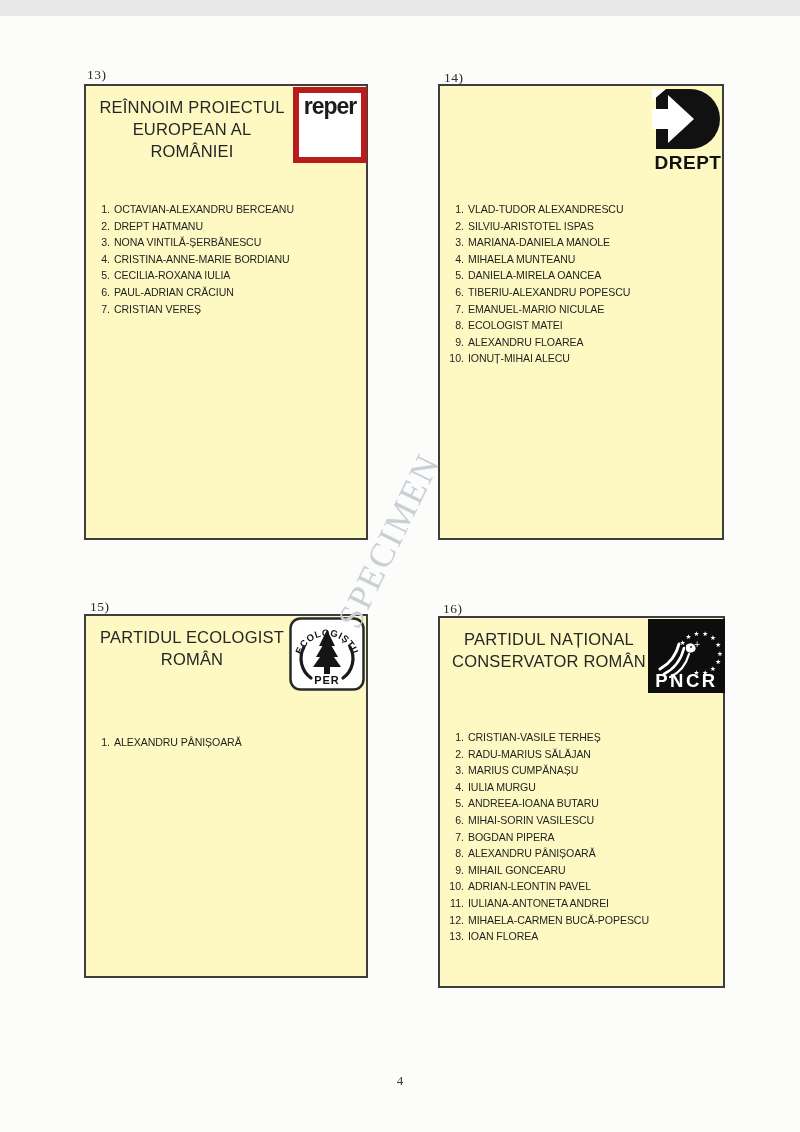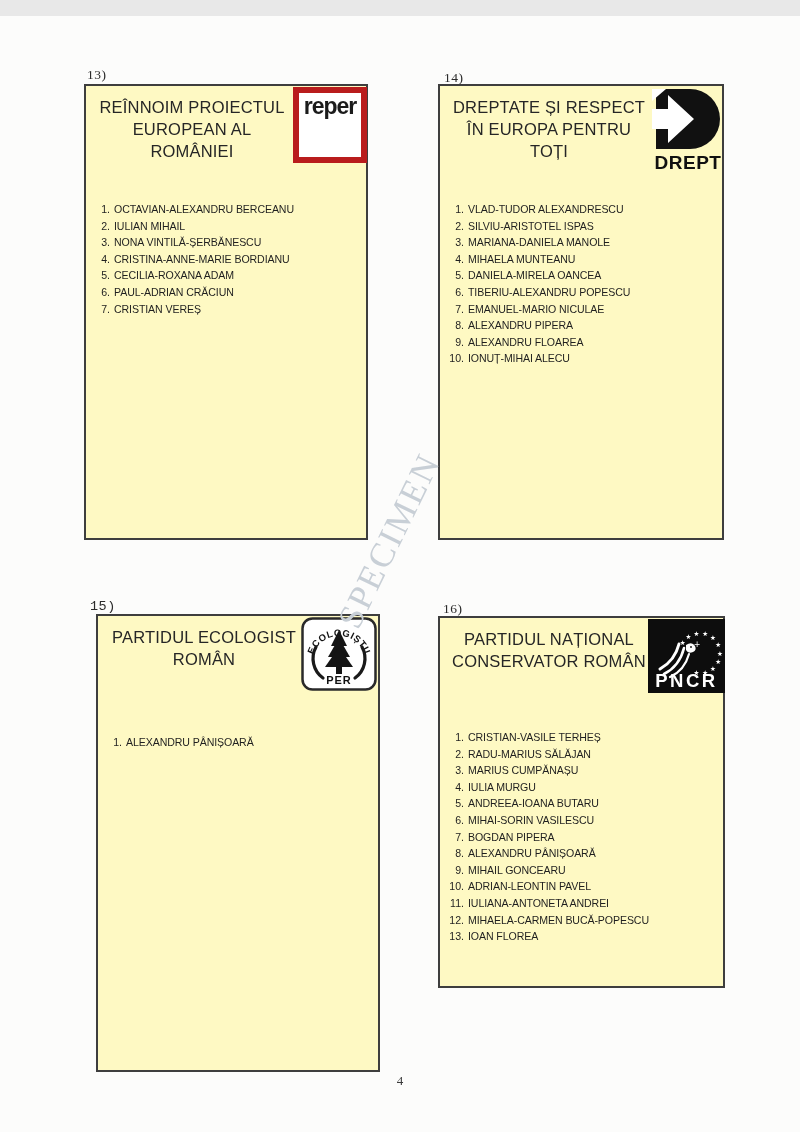--- a/index.html
+++ b/index.html
@@ -79,51 +79,47 @@
     <div class="logo-reper">
       <span>reper</span>
     </div>
     <div class="cand-list" style="top:117px;">
         <div class="cand-row">
           <span class="cand-num">1.</span>
           <span class="cand-name">OCTAVIAN-ALEXANDRU BERCEANU</span>
         </div>
         <div class="cand-row">
           <span class="cand-num">2.</span>
-          <span class="cand-name">IULIAN MIHAIL</span>
+          <span class="cand-name">DREPT HATMANU</span>
         </div>
         <div class="cand-row">
           <span class="cand-num">3.</span>
           <span class="cand-name">NONA VINTILĂ-ȘERBĂNESCU</span>
         </div>
         <div class="cand-row">
           <span class="cand-num">4.</span>
           <span class="cand-name">CRISTINA-ANNE-MARIE BORDIANU</span>
         </div>
         <div class="cand-row">
           <span class="cand-num">5.</span>
-          <span class="cand-name">CECILIA-ROXANA ADAM</span>
+          <span class="cand-name">CECILIA-ROXANA IULIA</span>
         </div>
         <div class="cand-row">
           <span class="cand-num">6.</span>
           <span class="cand-name">PAUL-ADRIAN CRĂCIUN</span>
         </div>
         <div class="cand-row">
           <span class="cand-num">7.</span>
           <span class="cand-name">CRISTIAN VEREȘ</span>
         </div>
       </div>
   </section>
 
   <div class="ballot-label" style="left:444px; top:54px;">14)</div>
   <section class="party-box" style="left:438px; top:68px; width:286px; height:456px;">
-    <div class="party-title" style="width:206px;">
-      <div>DREPTATE ȘI RESPECT</div>
-      <div>ÎN EUROPA PENTRU TOȚI</div>
-    </div>
     <svg class="logo-drept" viewBox="0 0 72 88">
       <path d="M4 4 H38 A30 30 0 0 1 38 64 H4 Z" fill="#111"></path>
       <polygon points="0,24 16,24 16,10 42,34 16,58 16,44 0,44" fill="#fff"></polygon>
       <polygon points="0,4 14,4 0,16" fill="#fff"></polygon>
       <text x="36" y="84" text-anchor="middle" font-family="Liberation Sans, sans-serif" font-weight="bold" font-size="19" letter-spacing="0.5" fill="#111">DREPT</text>
     </svg>
     <div class="cand-list" style="top:117px;">
         <div class="cand-row">
           <span class="cand-num">1.</span>
           <span class="cand-name">VLAD-TUDOR ALEXANDRESCU</span>
@@ -147,35 +143,35 @@
         <div class="cand-row">
           <span class="cand-num">6.</span>
           <span class="cand-name">TIBERIU-ALEXANDRU POPESCU</span>
         </div>
         <div class="cand-row">
           <span class="cand-num">7.</span>
           <span class="cand-name">EMANUEL-MARIO NICULAE</span>
         </div>
         <div class="cand-row">
           <span class="cand-num">8.</span>
-          <span class="cand-name">ALEXANDRU PIPERA</span>
+          <span class="cand-name">ECOLOGIST MATEI</span>
         </div>
         <div class="cand-row">
           <span class="cand-num">9.</span>
           <span class="cand-name">ALEXANDRU FLOAREA</span>
         </div>
         <div class="cand-row">
           <span class="cand-num">10.</span>
           <span class="cand-name">IONUȚ-MIHAI ALECU</span>
         </div>
       </div>
   </section>
 
-  <div class="ballot-label" style="left:90px; top:583px;font-family:Liberation Mono, monospace;">15)</div>
-  <section class="party-box" style="left:96px; top:598px; width:284px; height:458px;">
+  <div class="ballot-label" style="left:90px; top:583px;">15)</div>
+  <section class="party-box" style="left:84px; top:598px; width:284px; height:364px;">
     <div class="party-title" style="width:200px;">
       <div>PARTIDUL ECOLOGIST</div>
       <div>ROMÂN</div>
     </div>
     <svg class="logo-per" viewBox="0 0 76 74">
       <rect x="1.5" y="1.5" width="73" height="71" rx="10" fill="#fff" stroke="#2a2a2a" stroke-width="2.5"></rect>
       <path id="perArc" d="M11 46 A27 27 0 0 1 65 46" fill="none"></path>
       <text font-family="Liberation Sans, sans-serif" font-weight="bold" font-size="9.5" fill="#111" letter-spacing="0.6">
         <textPath href="#perArc" startOffset="50%" text-anchor="middle">ECOLOGIȘTII</textPath>
       </text>

